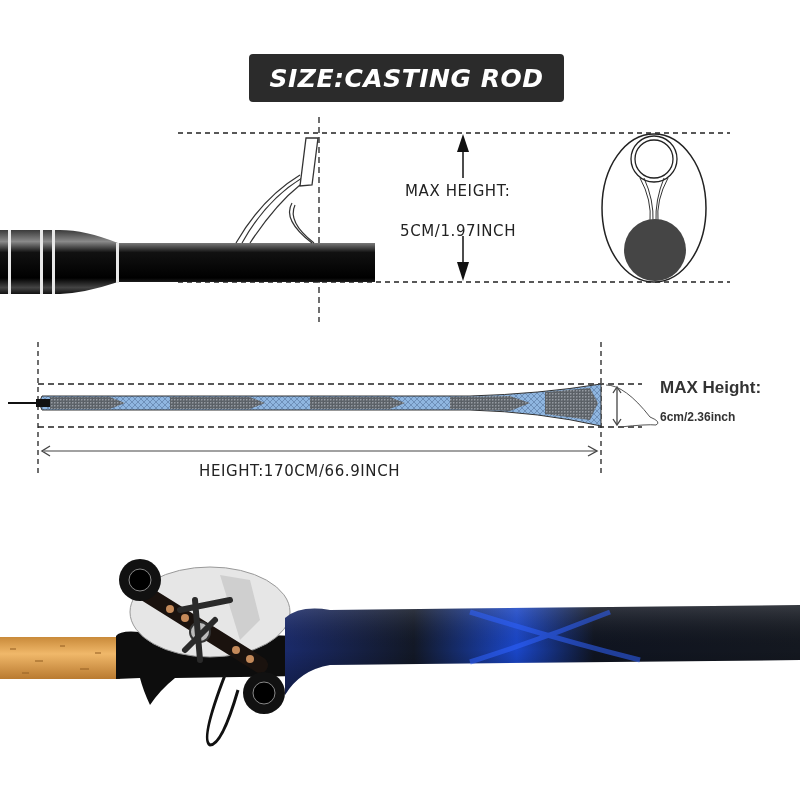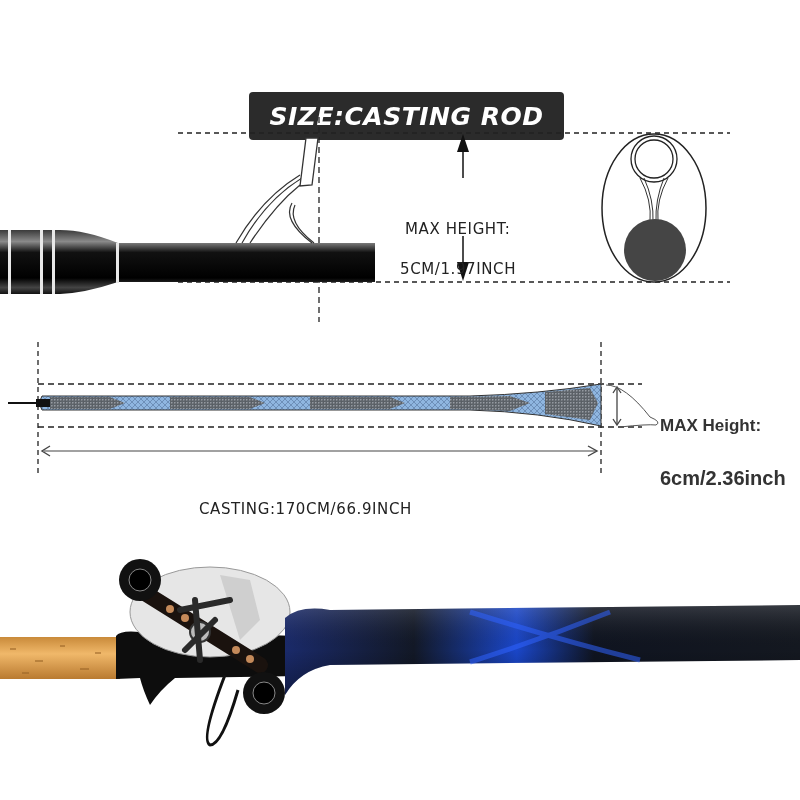--- a/index.html
+++ b/index.html
@@ -1,17 +1,17 @@
 <!DOCTYPE html>
 <html><head>
 <meta charset="utf-8">
 <style>
   html, body { margin: 0; padding: 0; background: #ffffff; }
   body { width: 800px; height: 800px; position: relative; overflow: hidden; font-family: "DejaVu Sans", sans-serif; }
-  .abs { position: absolute; margin-top: 38px; }
+  .abs { position: absolute; }
   .title-box {
     left: 249px; top: 54px; width: 315px; height: 48px;
     background: #2b2b2b; border-radius: 4px;
     display: flex; align-items: center; justify-content: center;
   }
   .title-text {
     color: #ffffff; font-family: "DejaVu Sans", sans-serif; font-weight: bold;
     font-style: italic; font-size: 25px; letter-spacing: 0.5px;
   }
   .label-upper {
@@ -155,15 +155,15 @@
     <path d="M225 675 Q200 740 210 745 Q222 745 238 690" fill="none" stroke="#111" stroke-width="3"></path>
 
     <path d="M285 618 Q300 605 330 610 L800 605 L800 660 L330 665 Q300 670 285 695 Z" fill="url(#coverGrad)"></path>
     <path d="M285 618 Q300 605 330 610 L800 605 L800 660 L330 665 Q300 670 285 695 Z" fill="url(#coverShade)"></path>
     <path d="M470 612 Q560 640 640 660 M470 662 Q540 640 610 612" stroke="#2f63ff" stroke-width="5" opacity="0.55" fill="none"></path>
   </g>
 </svg>
 
 <div class="abs label-upper" style="left:405px; top:182px;">MAX HEIGHT:</div>
 <div class="abs label-upper" style="left:400px; top:222px;">5CM/1.97INCH</div>
-<div class="abs label-upper" style="left:199px; top:462px;">CASTING:170CM/66.9INCH</div>
+<div class="abs label-upper" style="left:199px; top:462px;">HEIGHT:170CM/66.9INCH</div>
 <div class="abs label-bold" style="left:660px; top:378px;">MAX Height:</div>
-<div class="abs label-bold" style="left:660px; top:429px; font-size:20px;">6cm/2.36inch</div>
+<div class="abs label-bold" style="left:660px; top:410px; font-size:12px;">6cm/2.36inch</div>
 
 </body></html>

